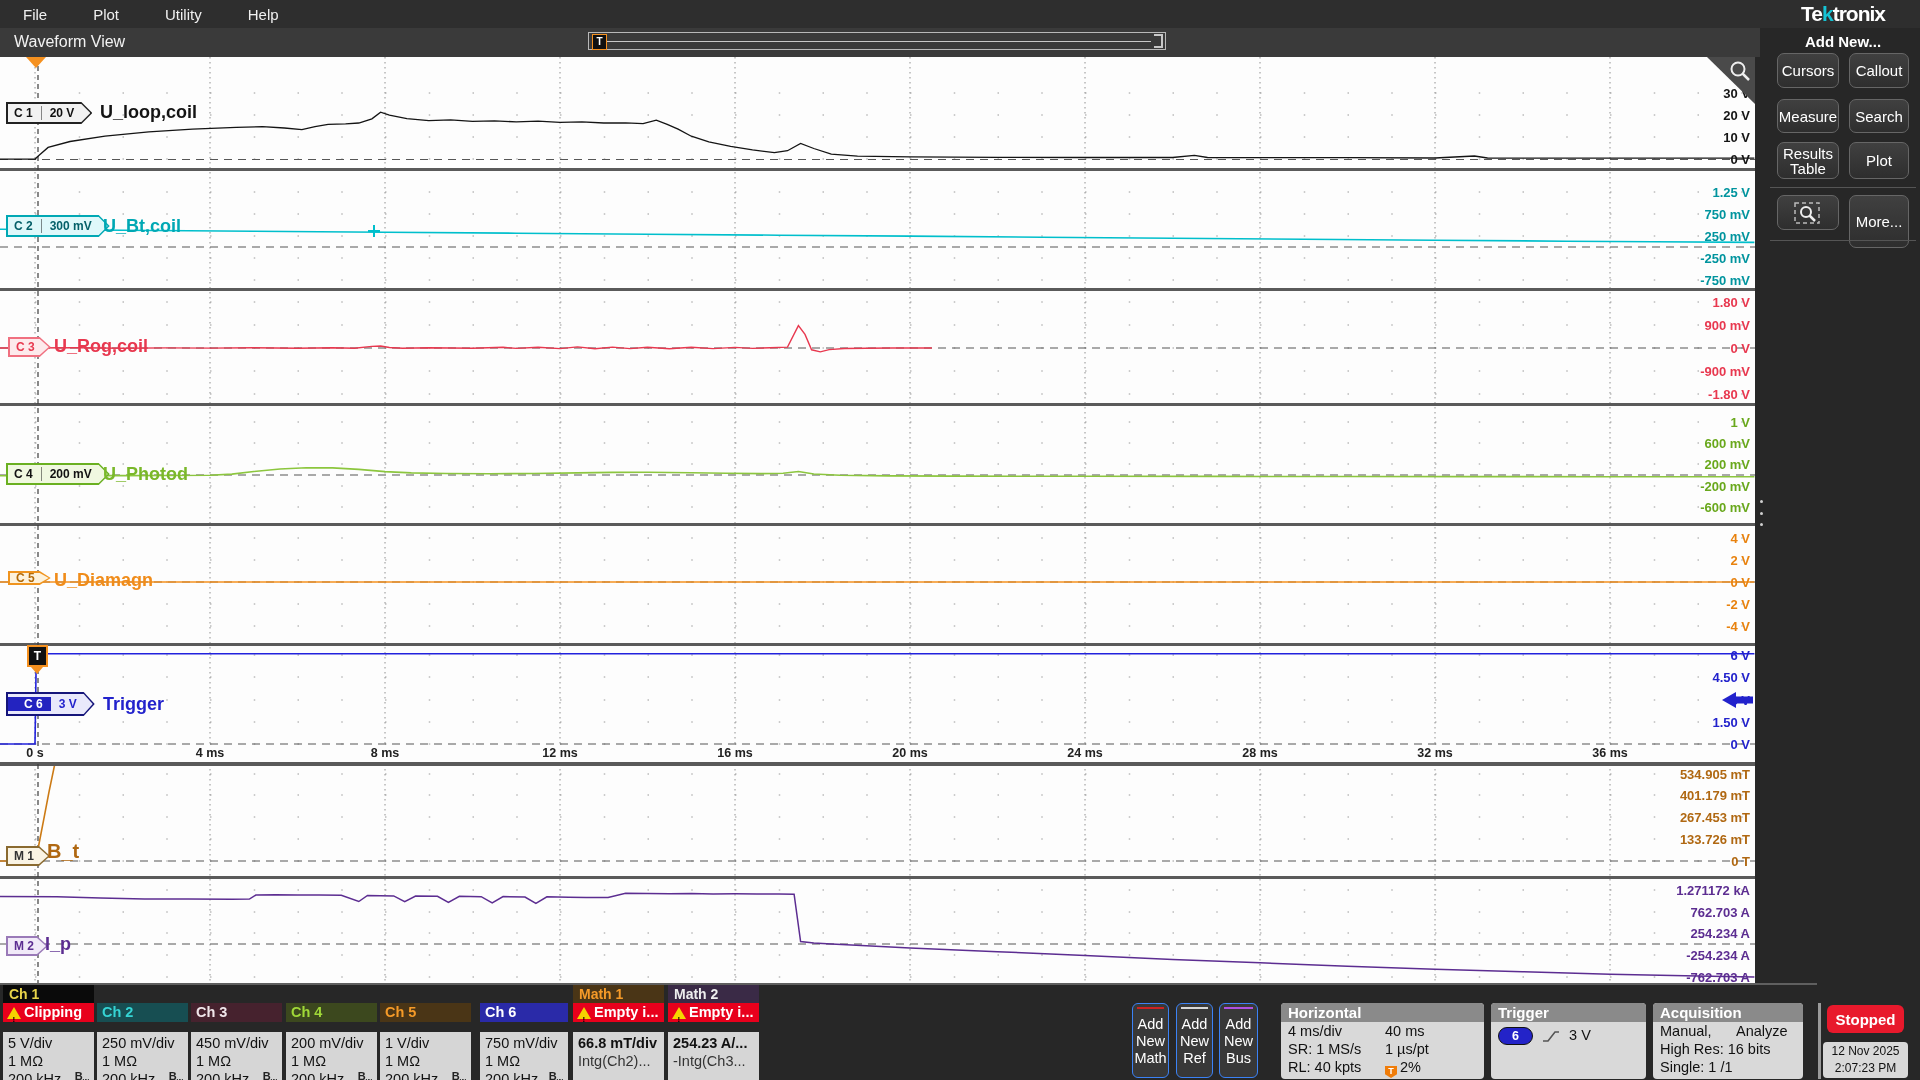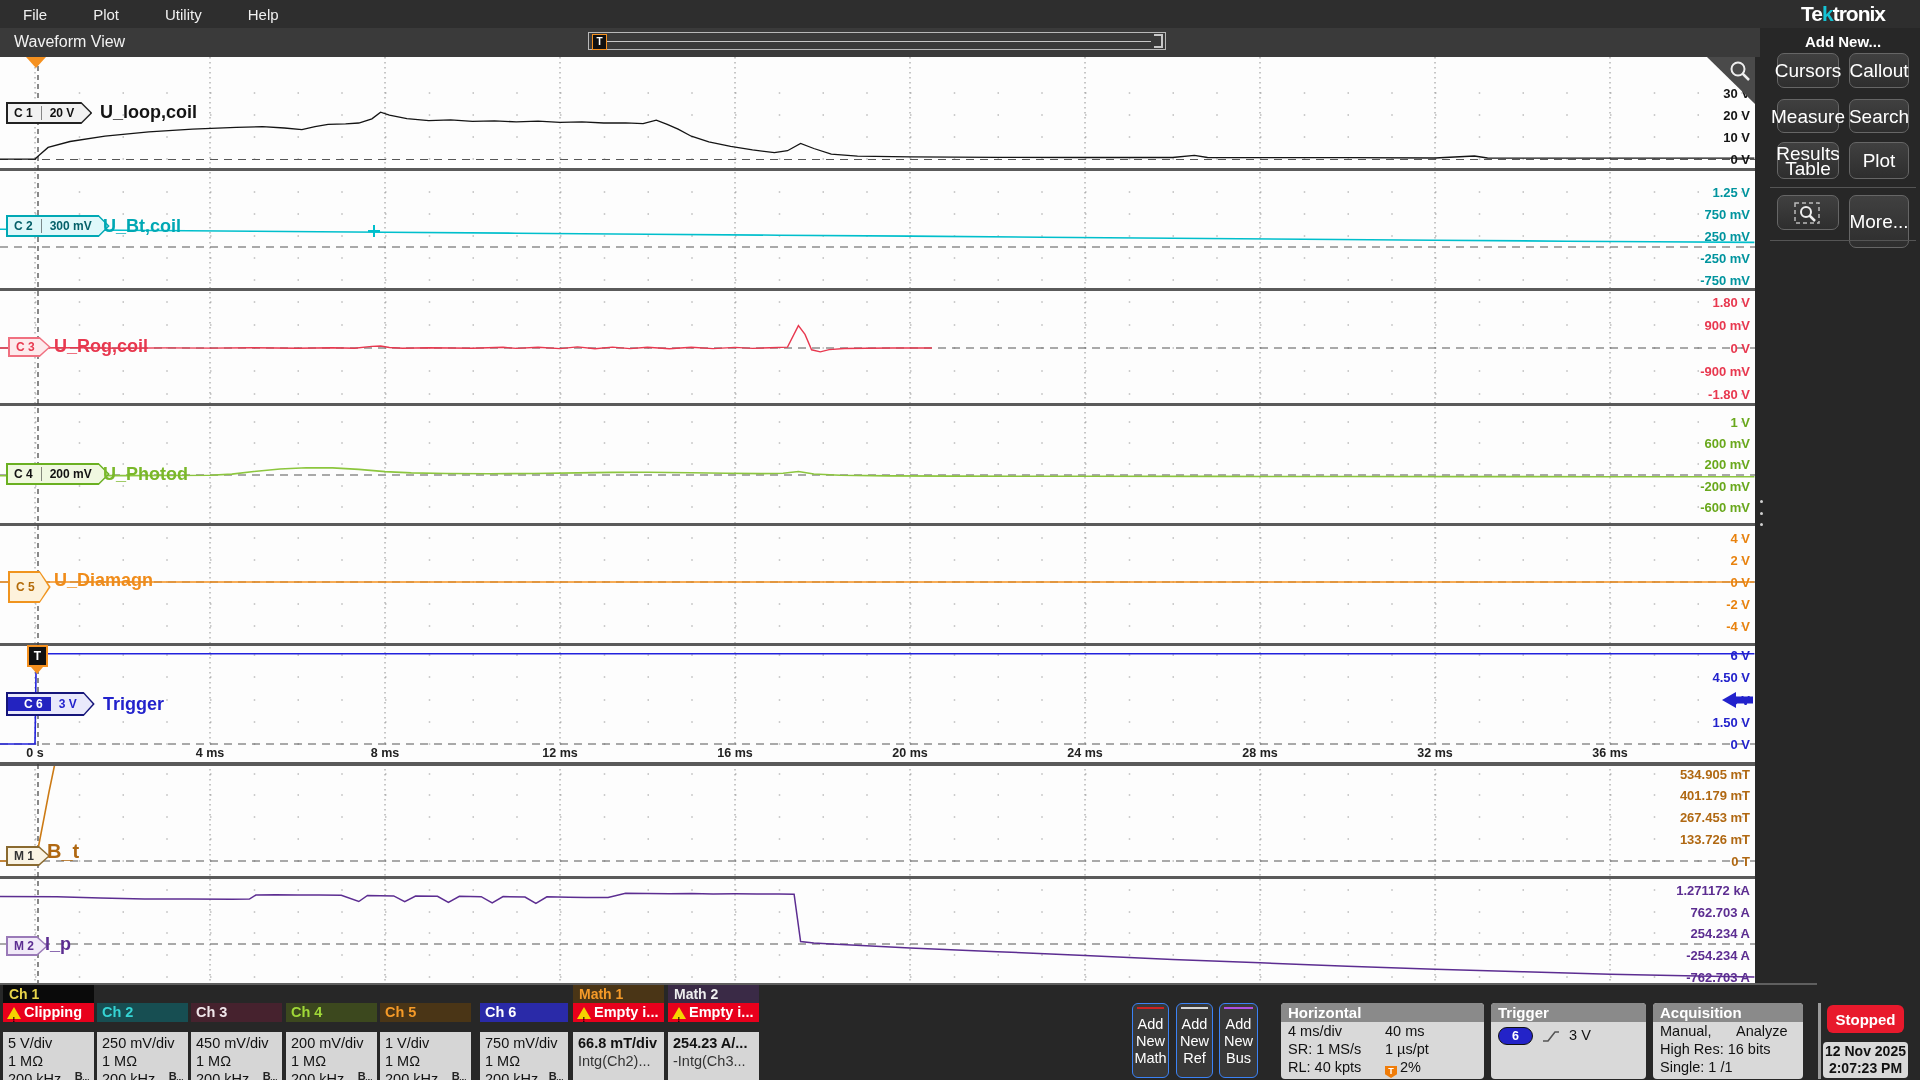--- a/index.html
+++ b/index.html
@@ -27,21 +27,21 @@
   .hbv{padding:0 16px 0 8px;display:flex;align-items:center;border-left:1.5px solid rgba(0,0,0,.45);}
   .chlab{position:absolute;font-weight:bold;font-size:18px;white-space:nowrap;}
   .tri-top{position:absolute;left:26px;top:57px;width:0;height:0;border-left:10px solid transparent;border-right:10px solid transparent;border-top:11px solid #f59120;}
   #tmark{position:absolute;left:27px;top:645px;width:17px;height:18px;background:#101010;border:2px solid #f59120;color:#fff;font-weight:bold;font-size:12px;text-align:center;line-height:18px;}
   #tmark-tri{position:absolute;left:31px;top:667px;width:0;height:0;border-left:6px solid transparent;border-right:6px solid transparent;border-top:7px solid #f59120;}
   #corner-zoom{position:absolute;left:1707px;top:57px;width:48px;height:47px;background:#4a4a4a;clip-path:polygon(0 0,100% 0,100% 100%);}
   #grip{position:absolute;left:1757px;top:500px;width:8px;height:26px;display:flex;flex-direction:column;justify-content:space-between;align-items:center;}
   #grip span{width:3px;height:3px;border-radius:50%;background:#cfcfcf;display:block;}
   
   #addnew-heading{position:absolute;left:1766px;top:33px;width:154px;text-align:center;color:#fff;font-weight:bold;font-size:15px;}
-  .sbtn{position:absolute;background:linear-gradient(#404040,#2e2e2e);border:1px solid #666;border-radius:7px;color:#fff;font-size:19px;display:flex;align-items:center;justify-content:center;text-align:center;box-sizing:border-box;line-height:15px;}
+  .sbtn{position:absolute;background:linear-gradient(#404040,#2e2e2e);border:1px solid #666;border-radius:7px;color:#fff;font-size:15px;display:flex;align-items:center;justify-content:center;text-align:center;box-sizing:border-box;line-height:15px;}
   .sep{position:absolute;background:#555;height:1px;}
   
   #bottom-top-line{position:absolute;left:0;top:983px;width:1817px;height:2px;background:#5f5f5f;}
   .bcol{position:absolute;width:91px;top:1003px;}
   .btab{position:absolute;width:91px;height:18px;top:985px;font-weight:bold;font-size:14px;line-height:18px;padding-left:6px;box-sizing:border-box;}
   .bhead{height:19px;font-weight:bold;font-size:14.5px;line-height:19px;padding-left:5px;}
   .warnhead{height:19px;background:#e8001c;color:#fff;font-weight:bold;font-size:14.5px;line-height:19px;display:flex;align-items:center;padding-left:2px;white-space:nowrap;overflow:hidden;}
   .bbody{position:relative;background:#d6d6d6;color:#111;font-size:14.5px;height:57px;padding:2px 8px 0 5px;box-sizing:border-box;margin-top:10px;}
   .bbody div{line-height:18px;white-space:nowrap;}
   .bw{position:absolute;right:5px;bottom:4px;font-size:11px;font-weight:bold;color:#222;}
@@ -51,21 +51,21 @@
   .addbtn{position:absolute;top:1003px;height:75px;background:#383838;border:1px solid #3b82f6;border-radius:6px;color:#fff;font-size:14.5px;text-align:center;box-sizing:border-box;line-height:17px;padding-top:12px;}
   .addbtn .cline{position:absolute;left:4px;right:4px;top:3px;height:2px;}
   .panel{position:absolute;top:1003px;height:76px;background:#d9d9d9;border-radius:4px;overflow:hidden;box-sizing:border-box;}
   .phead{height:19px;background:#8a8a8a;color:#fff;font-weight:bold;font-size:15px;line-height:19px;padding-left:7px;}
   .prow{position:relative;font-size:14.5px;color:#111;line-height:18px;padding-left:7px;white-space:nowrap;}
   .pcol2{position:absolute;left:104px;top:0;}
   .tpos-ico{display:inline-block;width:12px;height:12px;background:#f07d0a;color:#fff;font-size:9px;font-weight:bold;text-align:center;line-height:11px;clip-path:polygon(0 0,100% 0,100% 68%,50% 100%,0 68%);vertical-align:-2px;margin-right:3px;}
   .trig-pill{display:inline-block;width:33px;height:16px;background:#2323c8;border:1px solid #111;border-radius:9px;color:#fff;font-size:12.5px;font-weight:bold;text-align:center;line-height:16px;vertical-align:middle;}
   #divider-v{position:absolute;left:1818px;top:1003px;width:3px;height:76px;background:#9a9a9a;}
   #stopped{position:absolute;left:1827px;top:1005px;width:77px;height:28px;background:#e8192c;border-radius:6px;color:#fff;font-weight:bold;font-size:15px;display:flex;align-items:center;justify-content:center;}
-  #datetime{position:absolute;left:1823px;top:1042px;width:85px;height:36px;background:#d9d9d9;border-radius:4px;color:#111;font-size:14px;text-align:center;line-height:17px;padding-top:1px;box-sizing:border-box;font-weight:bold;}
+  #datetime{position:absolute;left:1823px;top:1042px;width:85px;height:36px;background:#d9d9d9;border-radius:4px;color:#111;font-size:12px;text-align:center;line-height:17px;padding-top:1px;box-sizing:border-box;}
 </style>
 </head>
 <body>
 
 <div id="app">
 
   <div id="menubar">
     <span class="menu-item">File</span>
     <span class="menu-item">Plot</span>
     <span class="menu-item">Utility</span>
@@ -293,21 +293,21 @@
   <div class="hb" style="left:6px;top:463px;">
     <span class="shape" style="background:#6ab021;">
         <span class="inner" style="background:#f0f8e0;color:#111;">
       <span class="hbn">C 4</span>
       <span class="hbv">200 mV</span>
         </span>
       </span>
   </div>
   <div class="chlab" style="left:103px;top:464px;color:#7ab82a;">U_Photod</div>
 
-  <div class="hb" style="left:8px;top:571px;height:32px;">
+  <div class="hb" style="left:8px;top:571px;height:14px;">
     <span class="shape" style="background:#f0941e;">
         <span class="inner" style="background:#fdf2dc;color:#b36a08;">
       <span class="hbn" style="padding-right:14px;">C 5</span>
         </span>
       </span>
   </div>
   <div class="chlab" style="left:54px;top:570px;color:#f08c1a;">U_Diamagn</div>
 
   <div class="hb" style="left:6px;top:692px;height:24px;">
     <span class="shape" style="background:#15157a;">

